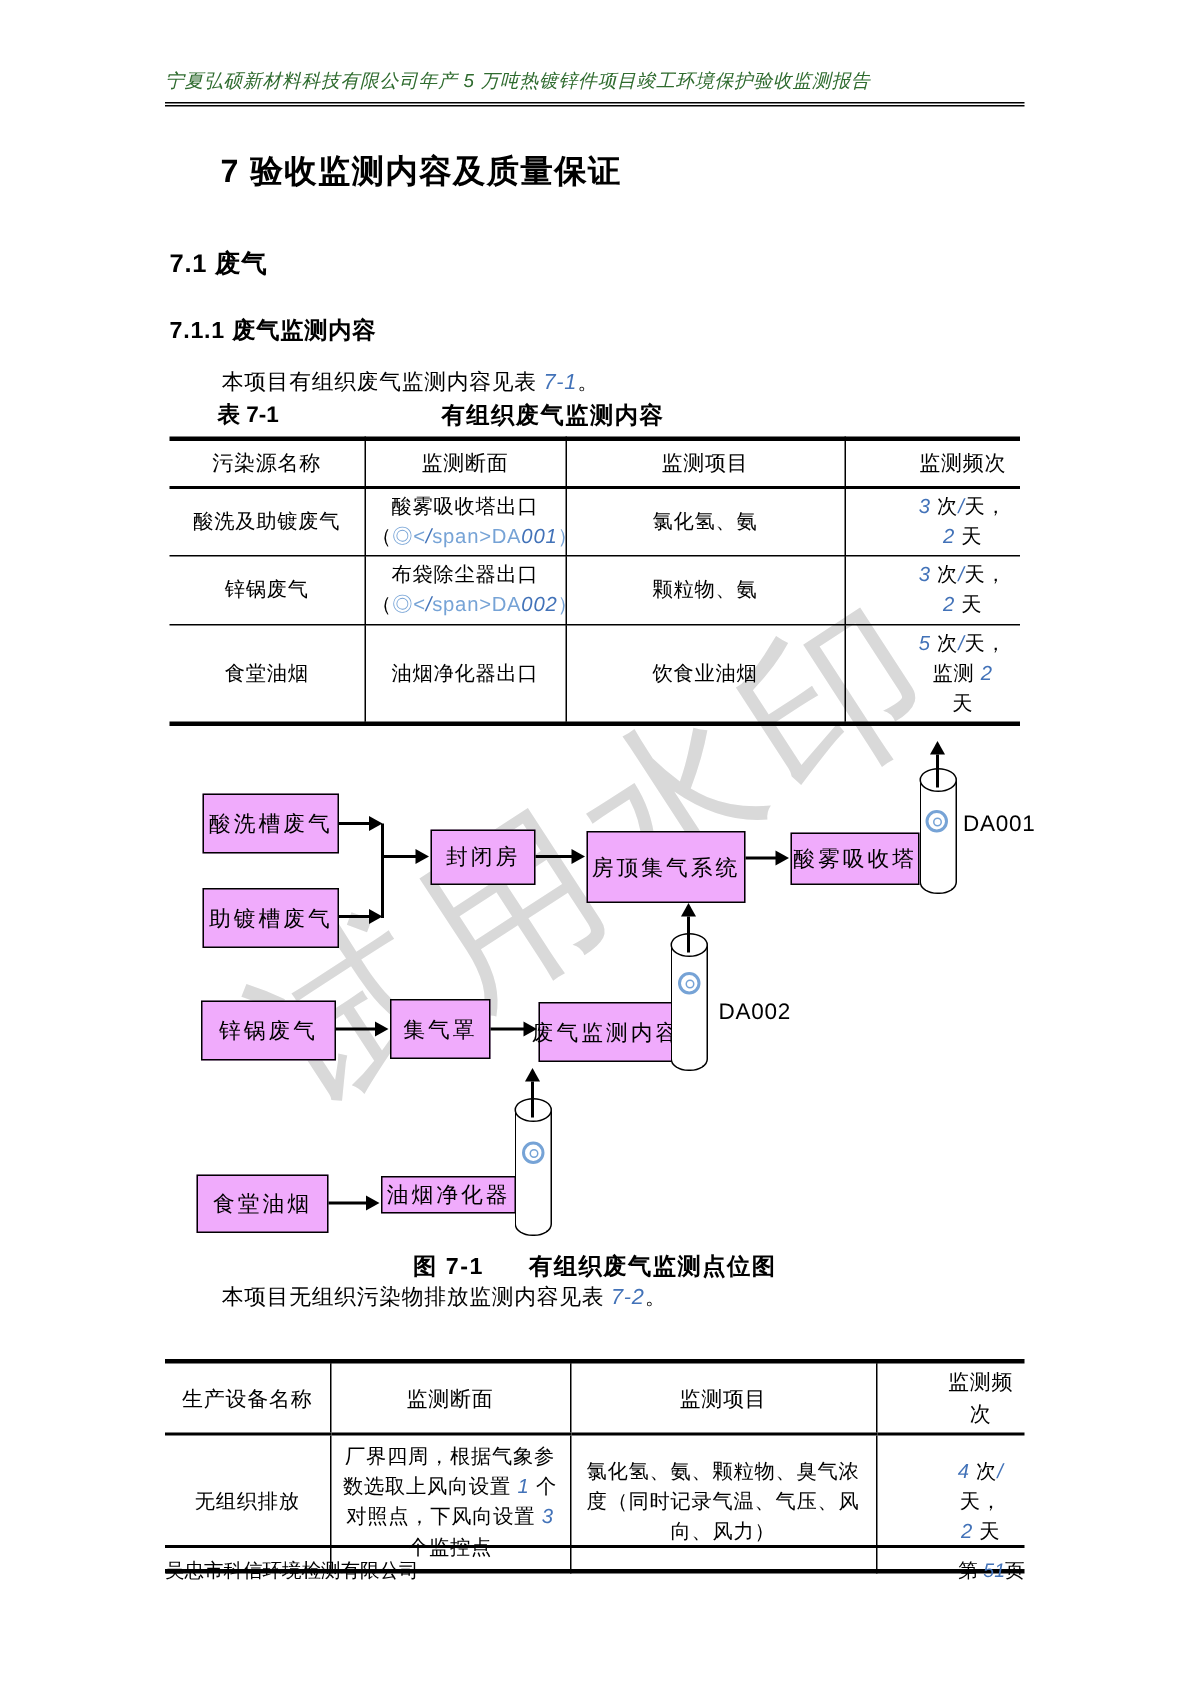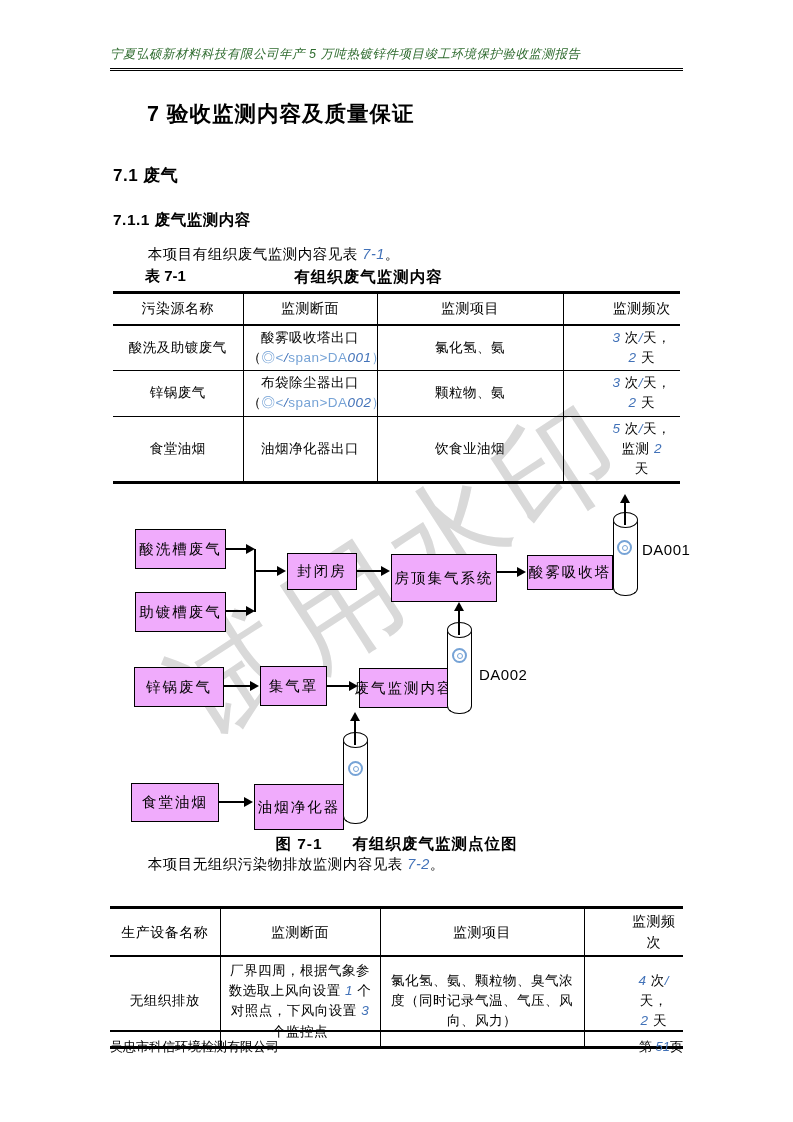--- a/index.html
+++ b/index.html
@@ -188,21 +188,21 @@
 
   <div class="dbox" style="left:135px;top:529px;width:91px;height:40px">酸洗槽废气</div>
   <div class="dbox" style="left:135px;top:592px;width:91px;height:40px">助镀槽废气</div>
   <div class="dbox" style="left:287px;top:553px;width:70px;height:37px">封闭房</div>
   <div class="dbox" style="left:391px;top:554px;width:106px;height:48px">房顶集气系统</div>
   <div class="dbox" style="left:527px;top:555px;width:86px;height:35px">酸雾吸收塔</div>
   <div class="dbox" style="left:134px;top:667px;width:90px;height:40px">锌锅废气</div>
   <div class="dbox" style="left:260px;top:666px;width:67px;height:40px">集气罩</div>
   <div class="dbox" style="left:359px;top:668px;width:90px;height:40px">废气监测内容</div>
   <div class="dbox" style="left:131px;top:783px;width:88px;height:39px">食堂油烟</div>
-  <div class="dbox" style="left:254px;top:784px;width:90px;height:46px">油烟净化器</div>
+  <div class="dbox" style="left:254px;top:784px;width:90px;height:25px">油烟净化器</div>
 
   <div class="harrow" style="left:226px;top:548px;width:21px"></div>
   <div class="harrow" style="left:226px;top:610px;width:21px"></div>
   <div class="vline" style="left:254px;top:549px;height:63px"></div>
   <div class="harrow" style="left:254px;top:570px;width:24px"></div>
   <div class="harrow" style="left:357px;top:570px;width:25px"></div>
   <div class="harrow" style="left:497px;top:571px;width:21px"></div>
   <div class="harrow" style="left:224px;top:685px;width:27px"></div>
   <div class="harrow" style="left:327px;top:685px;width:23px"></div>
   <div class="harrow" style="left:219px;top:801px;width:26px"></div>

